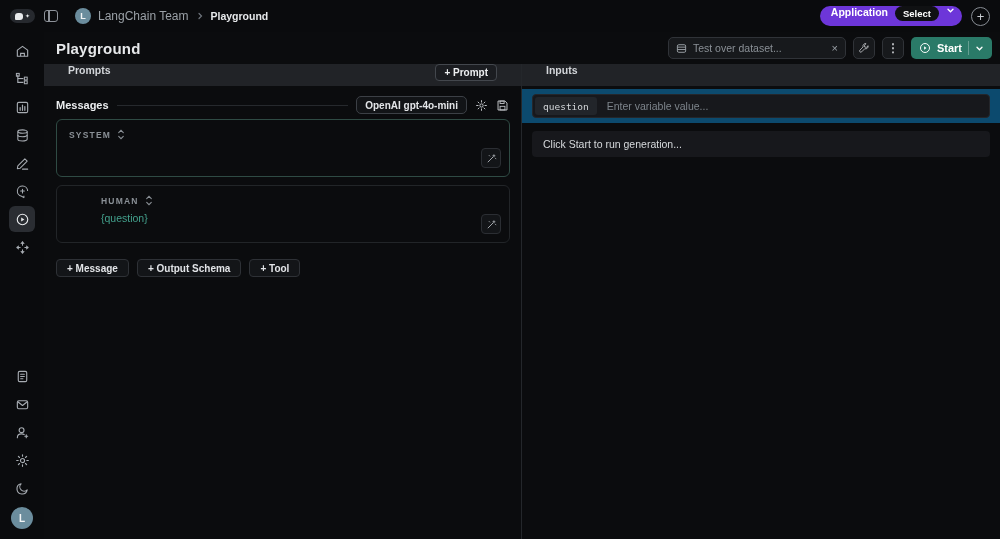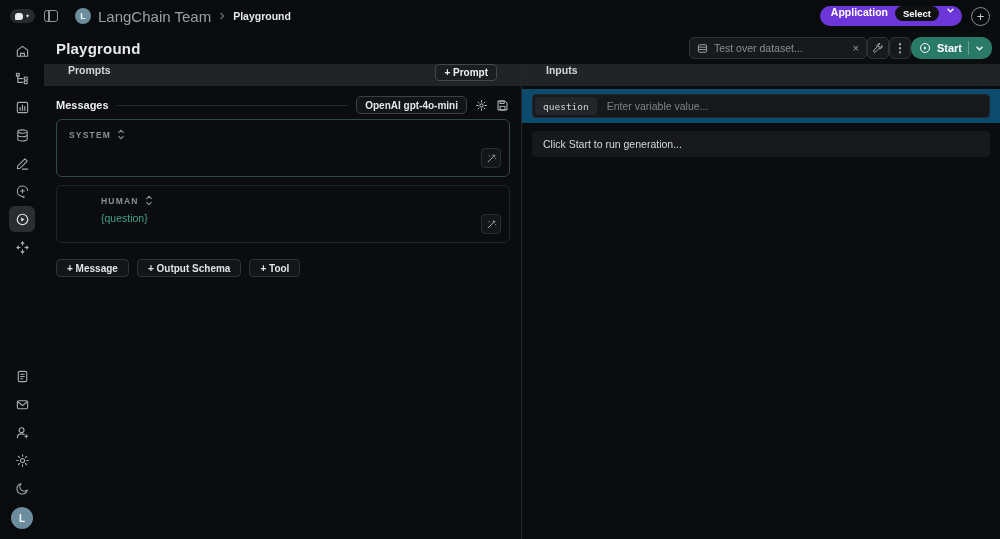--- a/index.html
+++ b/index.html
@@ -20,21 +20,21 @@
   .logo-blob { width:8px; height:7px; background:#e8eaec; border-radius:3px 3px 3px 1px; }
   .logo-star { color:#e8eaec; font-size:6px; line-height:6px; }
   .panel-toggle { width:14px; height:12px; border:1.5px solid #8d9299; border-radius:3px;
     position:relative; cursor:pointer; }
   .panel-toggle::after { content:""; position:absolute; left:3px; top:0; bottom:0;
     width:1.5px; background:#8d9299; }
   .crumb { display:flex; align-items:center; gap:7px; margin-left:8px; }
   .crumb-avatar { width:16px; height:16px; border-radius:50%; background:#6b8d9d;
     color:#f2f4f5; font-size:9px; font-weight:700; display:flex; align-items:center;
     justify-content:center; }
-  .crumb-team { font-size:15px; color:#9aa0a6; }
+  .crumb-team { font-size:12px; color:#9aa0a6; }
   .crumb-sep { color:#6f757c; display:flex; }
   .crumb-page { font-size:10.5px; color:#e6e8ea; font-weight:600; }
   .tb-right { display:flex; align-items:center; gap:9px; }
   .app-pill { height:20px; border-radius:10px; display:flex; 
     gap:7px; padding:0 7px 0 11px; cursor:pointer; }
   .app-pill-label { font-size:10.5px; font-weight:600; color:#fff; }
   .select-pill { height:15px; border-radius:8px; background:#101113; color:#fff;
     font-size:9.5px; font-weight:600; display:flex; align-items:center; padding:0 8px; }
   .plus-circle { width:19px; height:19px; border-radius:50%; border:1.5px solid #878c93;
     color:#c9cdd2; display:flex; align-items:center; justify-content:center;
@@ -52,32 +52,32 @@
   .side-avatar { width:22px; height:22px; border-radius:50%; background:#6b8d9d;
     color:#f2f4f5; font-size:10px; font-weight:700; display:flex; align-items:center;
     justify-content:center; margin-top:4px; cursor:pointer; }
 
   .content { flex:1; display:flex; flex-direction:column; min-width:0; }
 
   
   .page-header { height:32px; flex:0 0 32px; display:flex; align-items:center;
     justify-content:space-between; padding:0 8px 0 12px; }
   .page-title { font-size:15px; font-weight:600; letter-spacing:.2px; }
-  .header-tools { display:flex; align-items:center; }
+  .header-tools { display:flex; align-items:center; gap:7px; }
   .dataset-input { width:178px; height:22px; background:#17191c; border:1px solid #303338;
     border-radius:5px; display:flex; align-items:center; gap:6px; padding:0 7px; }
   .dataset-input input { flex:1; background:transparent; border:none; outline:none;
     color:#c9cdd2; font-size:10.5px; font-family:"Liberation Sans",sans-serif; min-width:0; }
   .dataset-input input::placeholder { color:#8a9096; }
   .clear-x { color:#9aa0a6; font-size:11px; cursor:pointer; line-height:1; }
   .tool-btn { width:22px; height:22px; border:1px solid #303338; background:#17191c;
     border-radius:5px; display:flex; align-items:center; justify-content:center;
     color:#c3c6ca; cursor:pointer; }
   .kebab { font-size:12px; font-weight:700; letter-spacing:0; color:#c3c6ca; }
-  .start-btn { height:22px; border-radius:10px; display:flex; align-items:center;
+  .start-btn { height:22px; border-radius:5px; display:flex; align-items:center;
     padding:0 8px; gap:6px; cursor:pointer; }
   .start-label { font-size:11px; font-weight:700; color:#fff; }
   .start-divider { width:1px; height:14px; background:rgba(255,255,255,.28); }
 
   
   .main { flex:1; display:flex; min-height:0; }
   .left-panel { width:477px; flex:0 0 477px; display:flex; flex-direction:column; }
   .right-panel { flex:1; border-left:1px solid #24272b; display:flex;
     flex-direction:column; min-width:0; }
   .section-bar { height:22px; flex:0 0 22px; background:#212327; display:flex;

